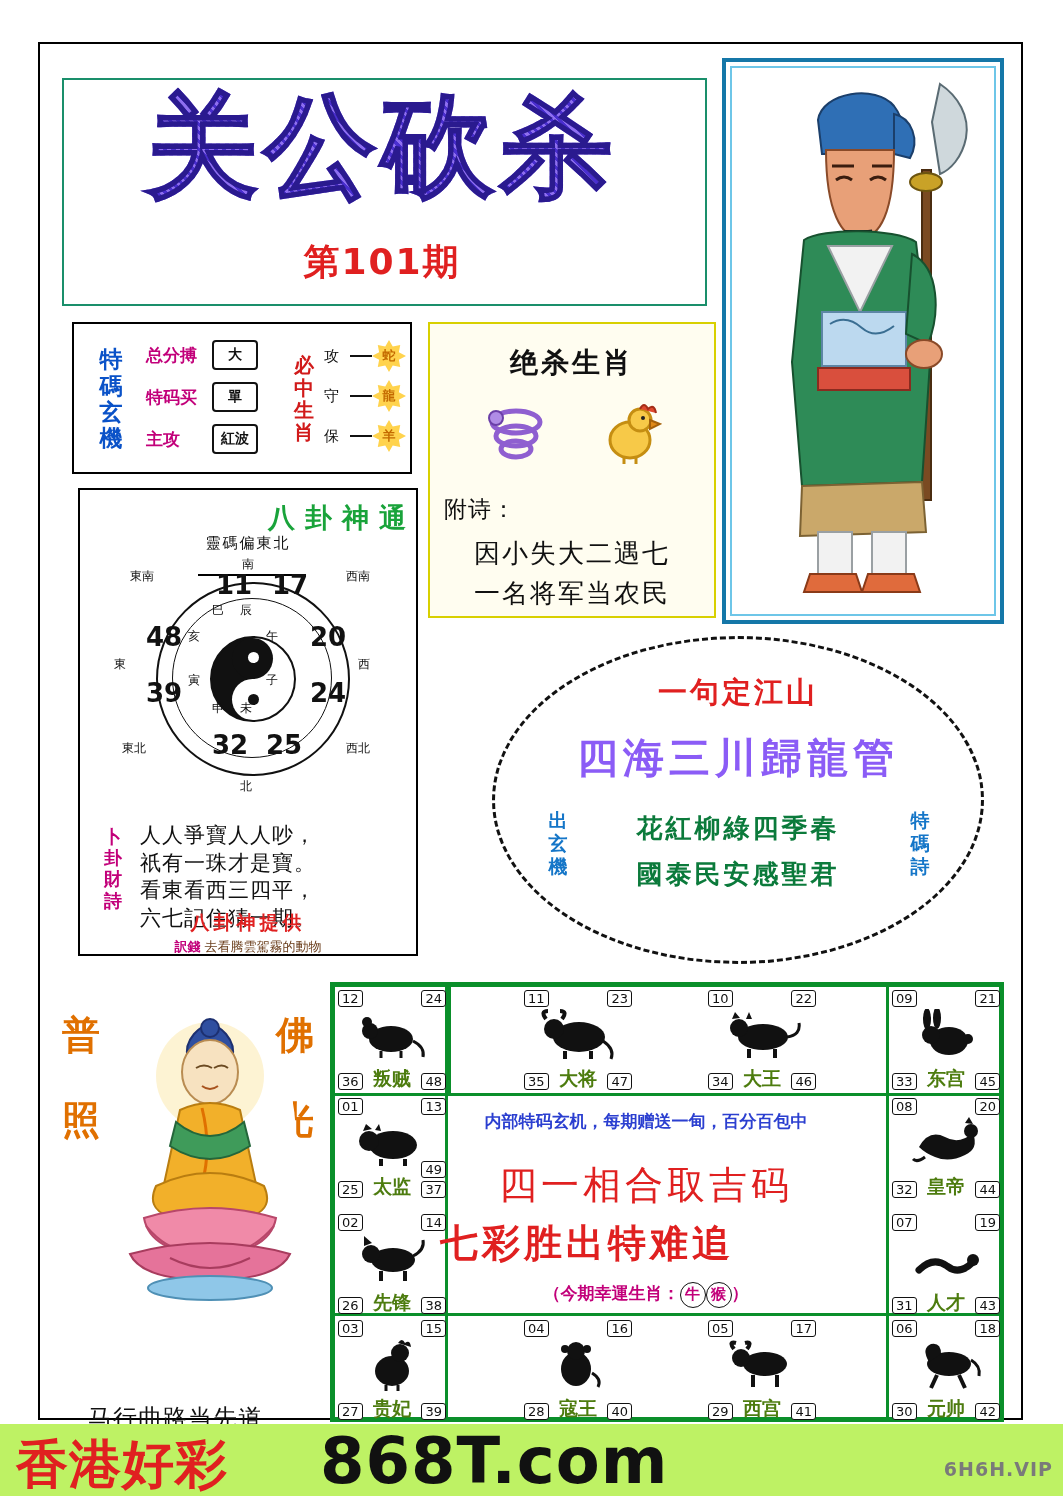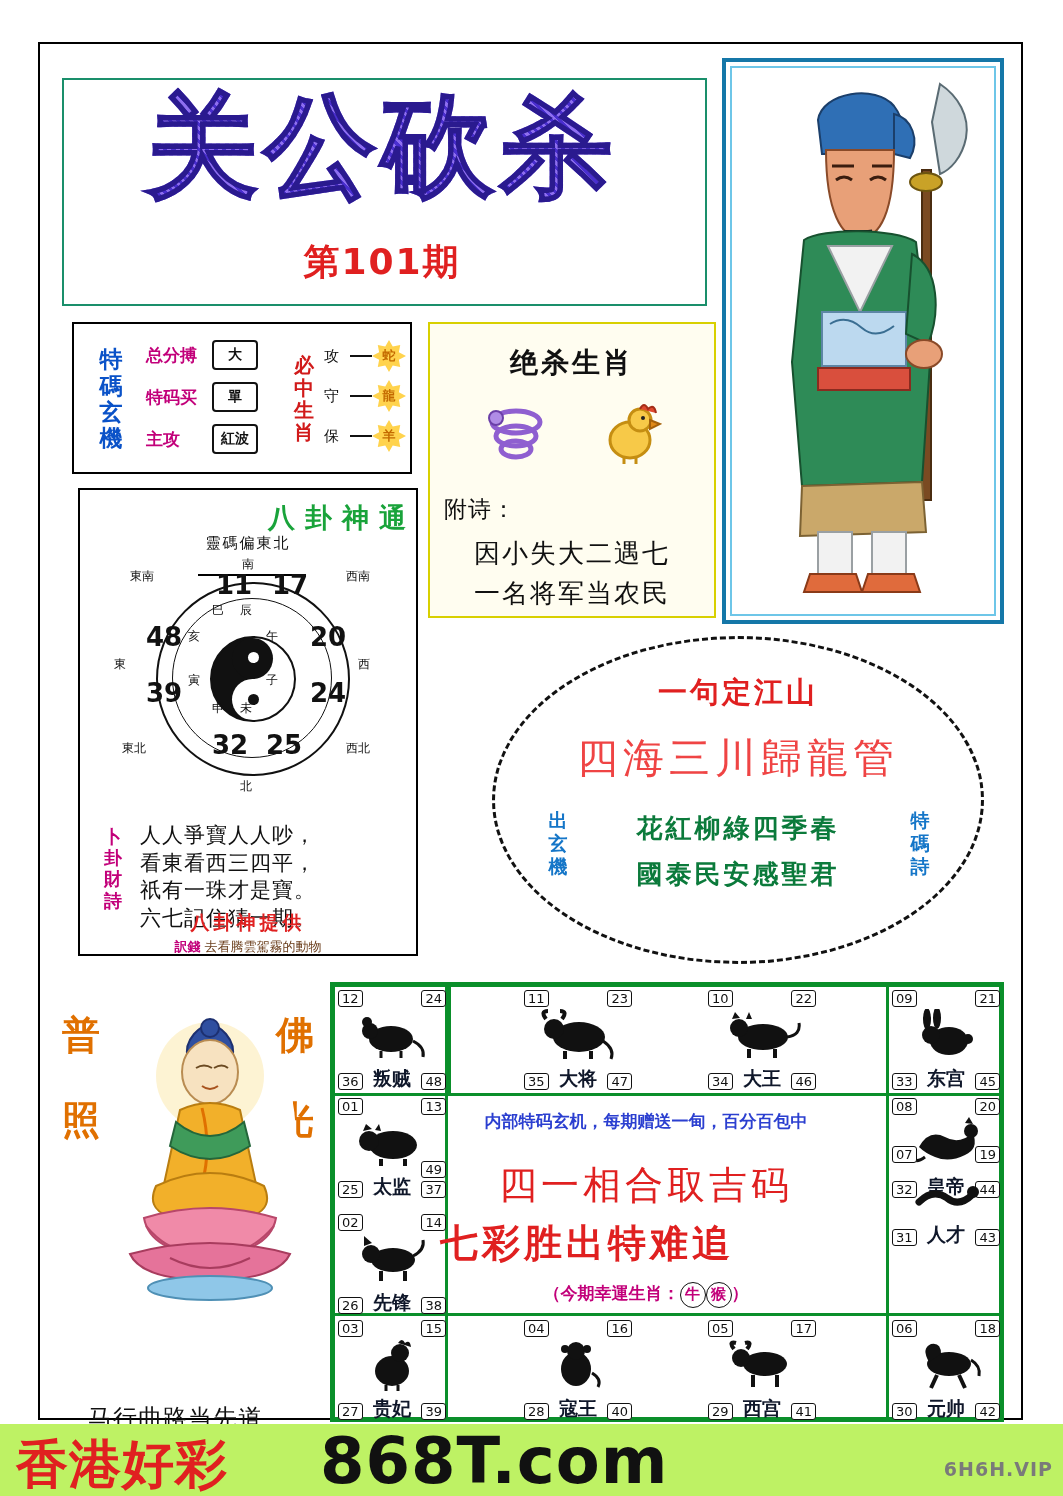--- a/index.html
+++ b/index.html
@@ -69,21 +69,21 @@
   .jsx{position:absolute;left:428px;top:322px;width:288px;height:296px;border:2px solid #d8d000;box-sizing:border-box;background:#fffdf0;}
   .jsx-title{position:absolute;left:0;top:20px;width:100%;text-align:center;font-size:28px;font-weight:bold;color:#111;letter-spacing:3px;}
   .jsx-icons{position:absolute;left:0;top:70px;width:100%;height:78px;display:flex;align-items:center;justify-content:center;gap:48px;}
   .jsx-poem-label{position:absolute;left:14px;top:170px;font-size:23px;color:#111;letter-spacing:1px;}
   .jsx-l1{position:absolute;left:0;top:212px;width:100%;text-align:center;font-size:26px;color:#111;letter-spacing:2px;}
   .jsx-l2{position:absolute;left:0;top:252px;width:100%;text-align:center;font-size:26px;color:#111;letter-spacing:2px;}
 
   
   .oval{position:absolute;left:492px;top:636px;width:492px;height:328px;border:3px dashed #111;border-radius:50%;box-sizing:border-box;background:#fff;}
   .oval-t1{position:absolute;left:0;top:34px;width:100%;text-align:center;font-size:29px;font-weight:bold;color:#e02020;letter-spacing:3px;}
-  .oval-t2{position:absolute;left:0;top:92px;width:100%;text-align:center;font-size:41px;font-weight:normal;color:#ef4444;letter-spacing:5px;font-family:"Liberation Serif",serif;}
+  .oval-t2{position:absolute;left:0;top:92px;width:100%;text-align:center;font-size:41px;font-weight:bold;color:#8b5cf6;letter-spacing:5px;font-family:"Liberation Serif",serif;}
   .oval-lab-l{position:absolute;left:48px;top:170px;width:30px;font-size:19px;color:#1576c8;font-weight:bold;line-height:1.2;text-align:center;}
   .oval-lab-r{position:absolute;right:46px;top:170px;width:30px;font-size:19px;color:#1576c8;font-weight:bold;line-height:1.2;text-align:center;}
   .oval-c1{position:absolute;left:0;top:172px;width:100%;text-align:center;font-size:26px;color:#0b7a3b;font-weight:bold;letter-spacing:3px;font-family:"Liberation Serif",serif;}
   .oval-c2{position:absolute;left:0;top:218px;width:100%;text-align:center;font-size:26px;color:#0b7a3b;font-weight:bold;letter-spacing:3px;font-family:"Liberation Serif",serif;}
 
   
   .buddha-l1{position:absolute;left:62px;top:1010px;font-size:38px;font-weight:bold;color:#e07000;letter-spacing:2px;}
   .buddha-l2{position:absolute;left:62px;top:1095px;font-size:38px;font-weight:bold;color:#e07000;letter-spacing:2px;}
   .buddha-r1{position:absolute;left:276px;top:1010px;font-size:38px;font-weight:bold;color:#e07000;}
   .buddha-r2{position:absolute;left:276px;top:1095px;font-size:38px;font-weight:bold;color:#e07000;}
@@ -92,21 +92,21 @@
   .buddha-txt2{position:absolute;left:88px;top:1390px;font-size:24px;color:#111;letter-spacing:1px;margin-top:12px;}
 
   
   .zgrid{position:absolute;left:330px;top:982px;width:674px;height:440px;border:5px solid #0a8f2a;box-sizing:border-box;background:#fff;}
   .zcell{position:absolute;width:112px;height:106px;}
   .zc-num{position:absolute;font-size:13px;color:#111;border:1px solid #111;border-radius:3px;padding:0 3px;background:#fff;}
   .zc-tl{left:2px;top:2px;}
   .zc-tr{right:2px;top:2px;}
   .zc-bl{left:2px;bottom:4px;}
   .zc-br{right:2px;bottom:4px;}
-  .zc-name{position:absolute;left:0;bottom:2px;width:100%;text-align:center;font-size:19px;color:#0f172a;font-weight:bold;}
+  .zc-name{position:absolute;left:0;bottom:2px;width:100%;text-align:center;font-size:19px;color:#4d7c0f;font-weight:bold;}
   .zc-ani{position:absolute;left:0;top:14px;width:100%;height:66px;display:flex;align-items:center;justify-content:center;}
   .zmid-note{position:absolute;left:446px;top:1110px;width:400px;text-align:center;font-size:17px;color:#2b3fd0;font-weight:bold;letter-spacing:0px;}
   .zmid-b1{position:absolute;left:440px;top:1160px;width:412px;text-align:center;font-size:38px;font-weight:normal;color:#e02020;letter-spacing:4px;}
   .zmid-b2{position:absolute;left:440px;top:1218px;width:412px;text-align:left;font-size:38px;font-weight:bold;color:#e02020;letter-spacing:4px;}
   .zmid-luck{position:absolute;left:440px;top:1282px;width:412px;text-align:center;font-size:17px;color:#c2007a;font-weight:bold;}
   .zmid-luck .circ{display:inline-block;border:1px solid #111;border-radius:50%;width:24px;height:24px;line-height:23px;text-align:center;font-size:15px;}
   .zdiv{position:absolute;background:#0a8f2a;}
 
   
   .banner{position:absolute;left:0;top:1424px;width:1063px;height:72px;background:#bef264;}
@@ -257,22 +257,22 @@
 
     <div class="poem">
       <div class="poem-left">
         <div>卜</div>
         <div>卦</div>
         <div>財</div>
         <div>詩</div>
       </div>
       <div class="poem-lines">
         <div>人人爭寶人人吵，</div>
+        <div>祇有一珠才是寶。</div>
         <div>看東看西三四平，</div>
-        <div>祇有一珠才是寶。</div>
         <div>六七記住猜一期。</div>
       </div>
     </div>
     <div class="bagua-bottom1">八卦神提供</div>
     <div class="bagua-bottom2">
       <span class="bb2-a">訳錢</span>
       <span class="bb2-b">去看腾雲駕霧的動物</span>
     </div>
   </div>
 
@@ -470,21 +470,21 @@
           <path d="M9 12 l0 -10 l8 7 z" fill="#111"></path>
           <path d="M58 22 q12 -6 10 -16" stroke="#111" stroke-width="3" fill="none"></path>
           <path d="M26 37 v10 M50 37 v10" stroke="#111" stroke-width="4"></path>
         </svg>
     </div>
     <div class="zc-num zc-bl">26</div>
     <div class="zc-num zc-br">38</div>
     <div class="zc-name">先锋</div>
   </div>
 
-  <div class="zcell" style="left:890px;top:1144px;">
+  <div class="zcell" style="left:890px;top:1212px;">
     <div class="zc-num zc-tl">07</div>
     <div class="zc-num zc-tr">19</div>
     <div class="zc-ani">
       <svg width="70" height="46" viewBox="0 0 70 46">
           <path d="M8 34 q14 -14 28 -4 q12 10 26 -4" stroke="#111" stroke-width="7" fill="none" stroke-linecap="round"></path>
           <circle cx="62" cy="24" r="6" fill="#111"></circle>
         </svg>
     </div>
     <div class="zc-num zc-bl">31</div>
     <div class="zc-num zc-br">43</div>

